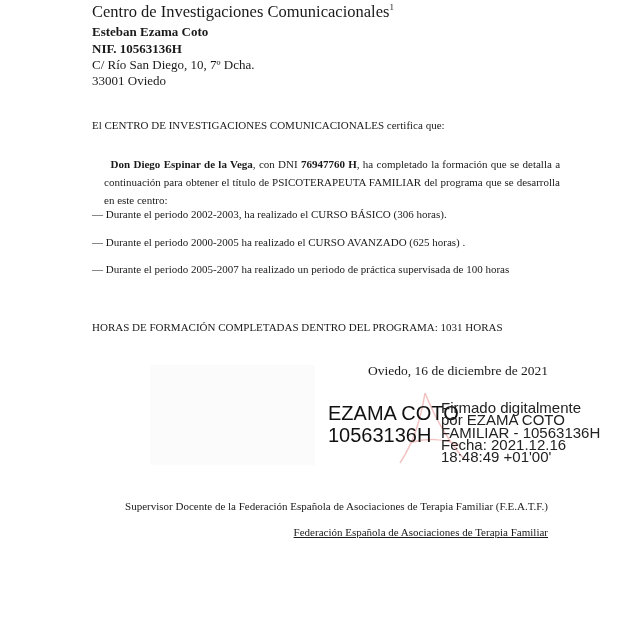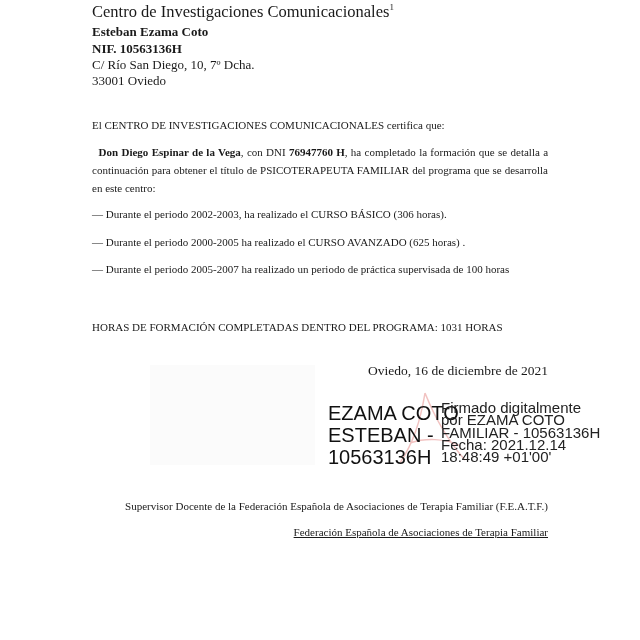--- a/index.html
+++ b/index.html
@@ -7,21 +7,21 @@
          font-family:"DejaVu Serif","Liberation Serif",serif; color:#1a1a1a; }
   .serif { font-family:"Liberation Serif","DejaVu Serif",serif; }
   .sans { font-family:"Liberation Sans","DejaVu Sans",sans-serif; }
   .abs { position:absolute; }
   .hdr-title { left:92px; top:2px; font-size:16.5px; white-space:nowrap; }
   .hdr-title sup { font-size:9px; vertical-align:7px; }
   .hdr-line { left:92px; font-size:13px; white-space:nowrap; }
   .bold { font-weight:bold; }
   .body-text { left:92px; width:456px; font-size:11px; line-height:18px; }
   .justify { text-align:justify; text-align-last:left; }
-  .para { margin:0; }
+  .para { margin:12px; }
   .fadebox { left:150px; top:365px; width:165px; height:100px; background:#fbfbfb; }
   .date { right:92px; top:363px; font-size:13.5px; white-space:nowrap; }
   .sig-big { left:328px; top:402px; font-size:20px; line-height:22px; white-space:nowrap; color:#111; }
   .sig-small { left:441px; top:402px; font-size:15px; line-height:12.3px; white-space:nowrap; color:#222; }
   .adobe-mark { left:395px; top:388px; width:75px; height:80px; opacity:0.35; }
   .footer1 { right:92px; top:500px; font-size:11px; white-space:nowrap; }
   .footer2 { right:92px; top:526px; font-size:11px; white-space:nowrap;text-decoration:underline; }
 </style>
 </head>
 <body>
@@ -49,28 +49,27 @@
   <div class="abs fadebox"></div>
 
   <div class="abs date serif">Oviedo, 16 de diciembre de 2021</div>
 
   <svg class="abs adobe-mark" viewBox="0 0 75 80">
     <path d="M30 5 C40 30, 55 55, 70 72 M30 5 C25 35, 18 55, 5 75 M15 55 C30 50, 50 50, 65 58" stroke="#d9534f" stroke-width="1.5" fill="none"></path>
   </svg>
 
   <div class="abs sig-big sans">
     <div>EZAMA COTO</div>
-    <div>ESTEBAN -</div>
     <div>10563136H</div>
   </div>
 
   <div class="abs sig-small sans">
     <div>Firmado digitalmente</div>
     <div>por EZAMA COTO</div>
     <div>FAMILIAR - 10563136H</div>
-    <div>Fecha: 2021.12.14</div>
+    <div>Fecha: 2021.12.16</div>
     <div>18:48:49 +01'00'</div>
   </div>
 
   <div class="abs footer1 serif">Supervisor Docente de la Federación Española de Asociaciones de Terapia Familiar (F.E.A.T.F.)</div>
   <div class="abs footer2 serif">Federación Española de Asociaciones de Terapia Familiar</div>
 
 </div>
 
 </body></html>

